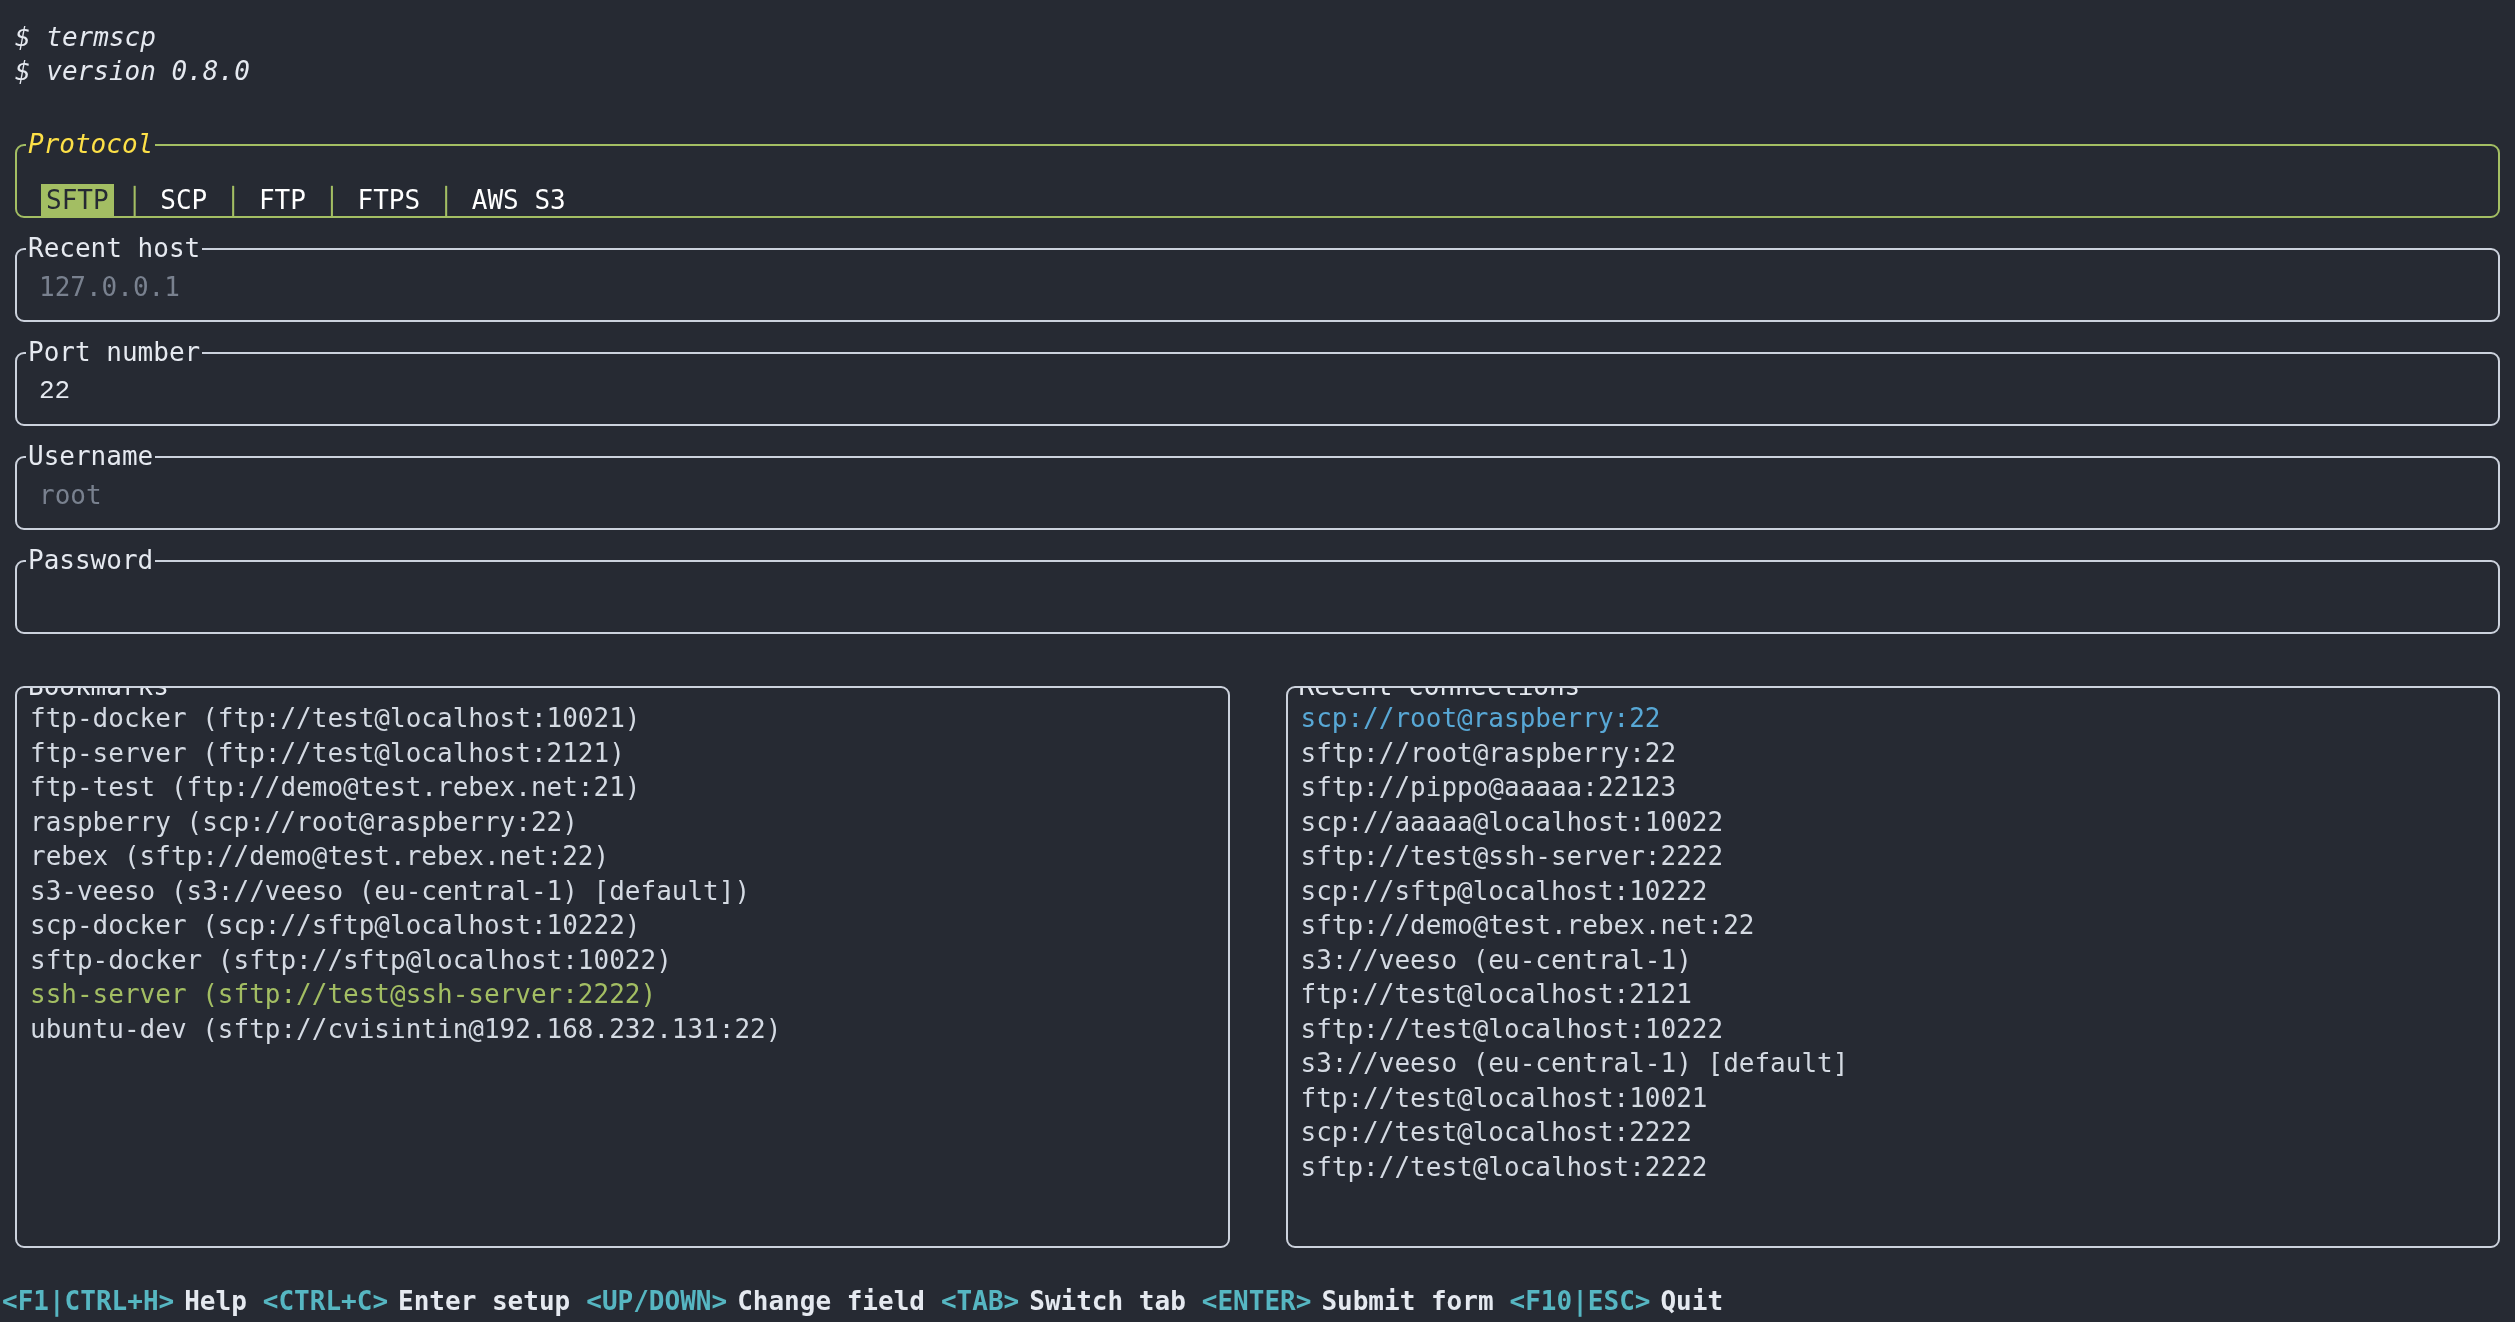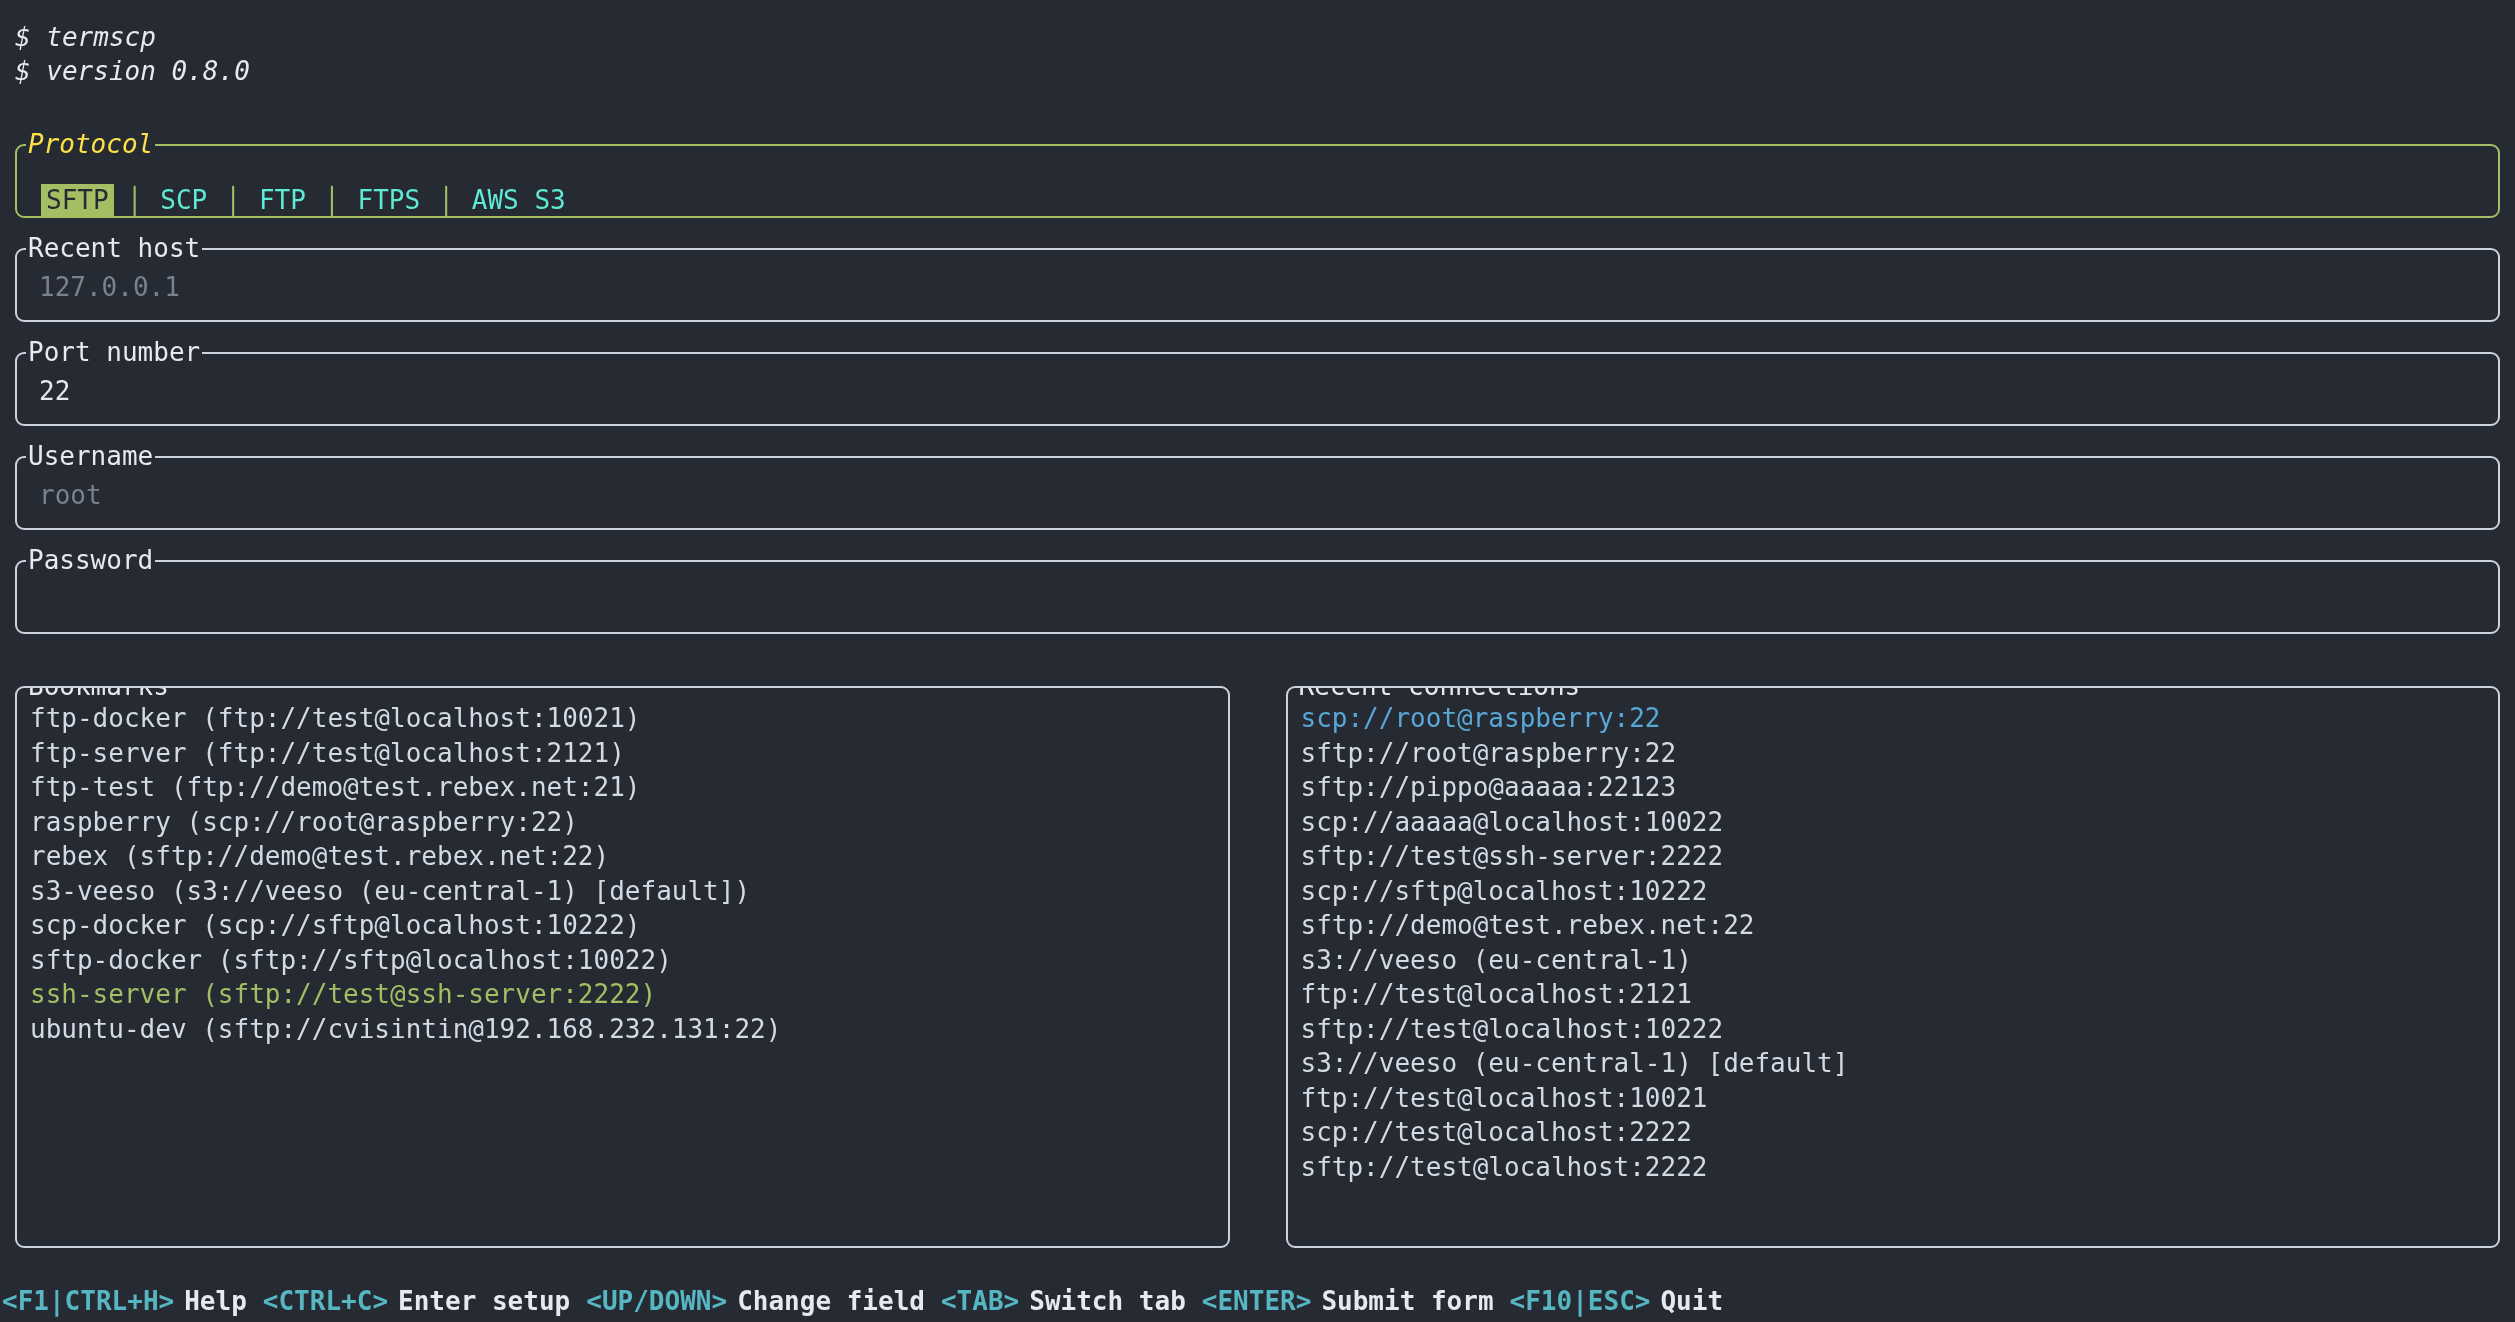--- a/index.html
+++ b/index.html
@@ -41,31 +41,31 @@
 
   .field-box { height: 74px; }
   .field-content {
     height: 100%;
     display: flex;
     align-items: center;
     padding: 4px 0 0 22px;
     white-space: pre;
   }
   .placeholder { color: #79818f; }
-  .value { color: #e5e9f0; }
+  .value { color: #e5e9f0; font-family: Liberation Mono, monospace; }
 
   .tabs-row {
     height: 100%;
     display: flex;
     align-items: flex-end;
     padding: 0 0 0 24px;
     color: #a3be63;
     white-space: pre;
   }
-  .tab { color: #5eead4; padding: 1px 5px; }
+  .tab { color: #ffffff; padding: 1px 5px; }
   .tab.selected { background: #a3be63; color: #262a33; }
   .sep { color: #a3be63; margin: 0 13px; }
 
   .lists { display: flex; gap: 56px; margin-top: 52px; justify-content: center; }
   .lists .box { flex: 1; height: 562px; margin-top: 0; overflow: hidden; }
   .list-body { padding: 13px 0 0 13px; overflow: hidden; height: 100%; }
   .list-item {
     line-height: 34.5px;
     white-space: pre;
     color: #d4dae3;

